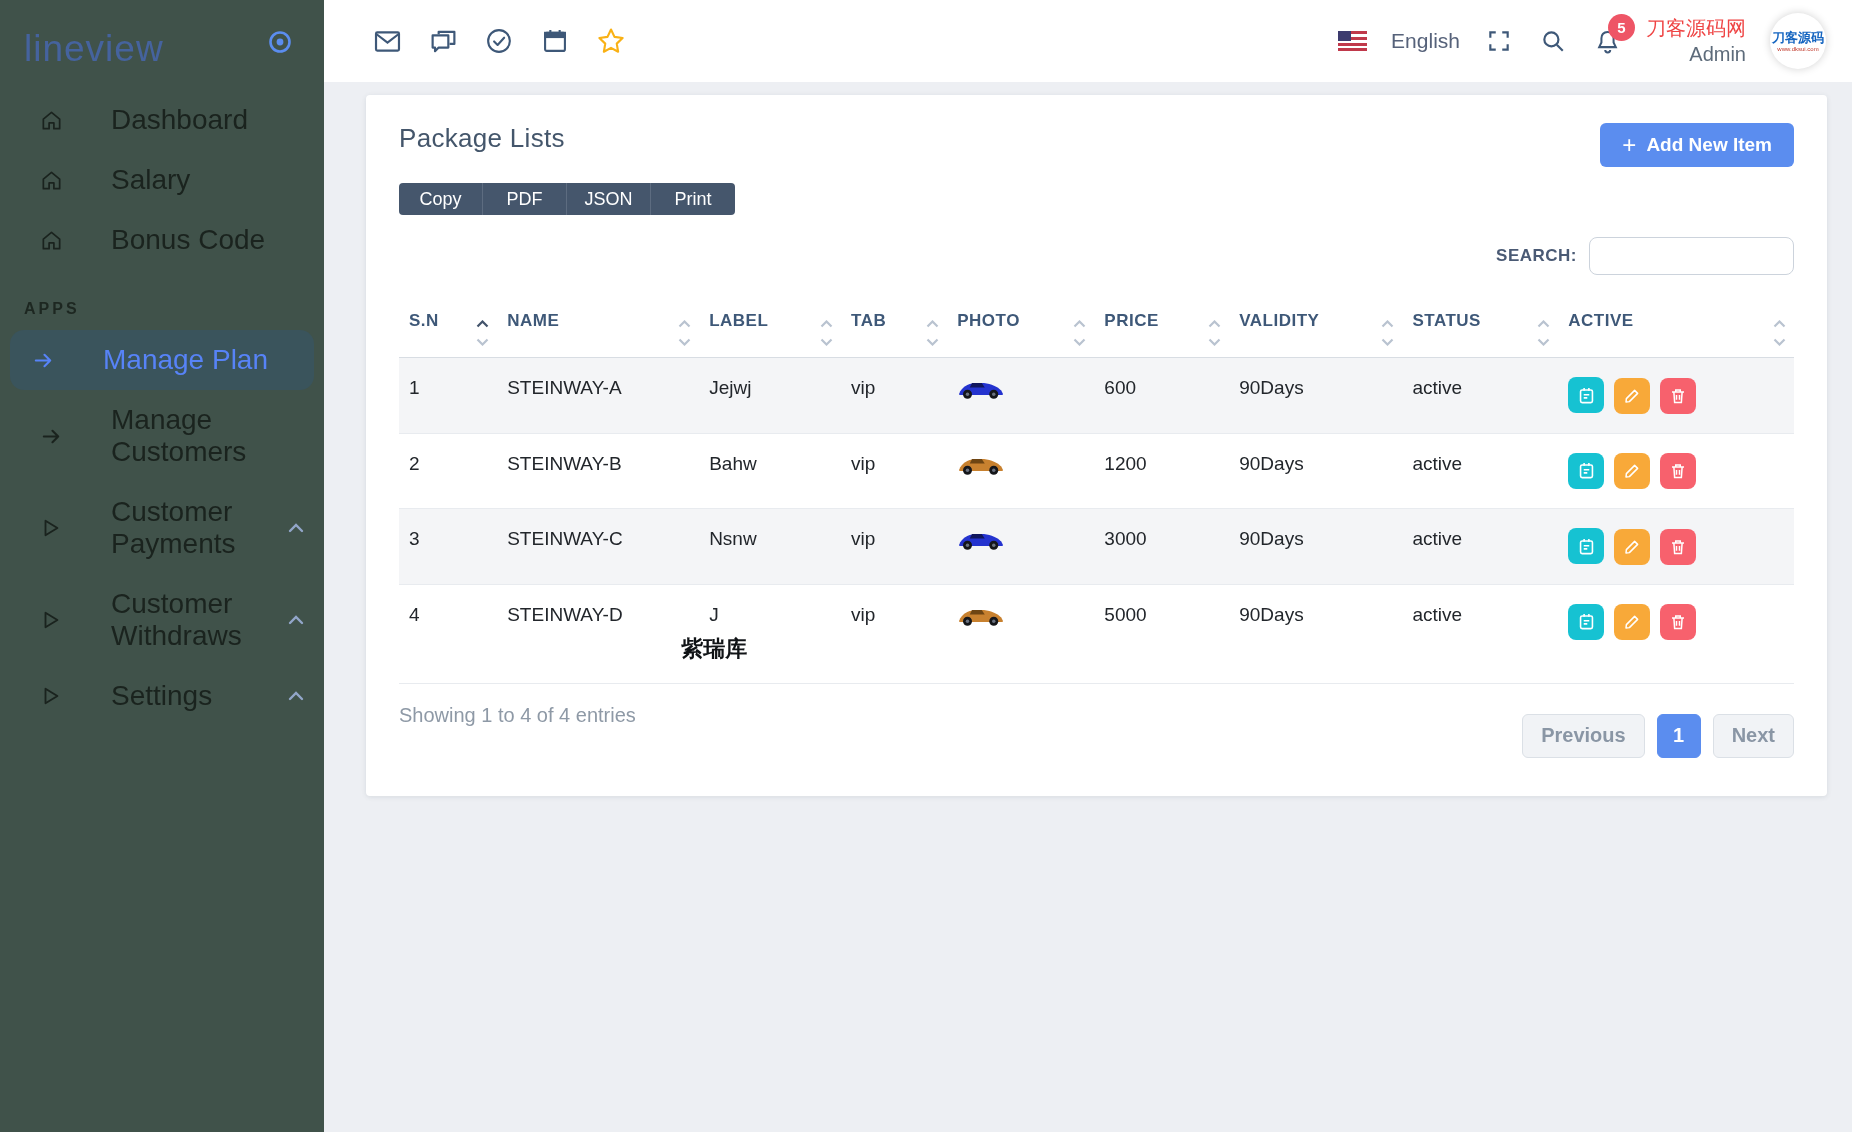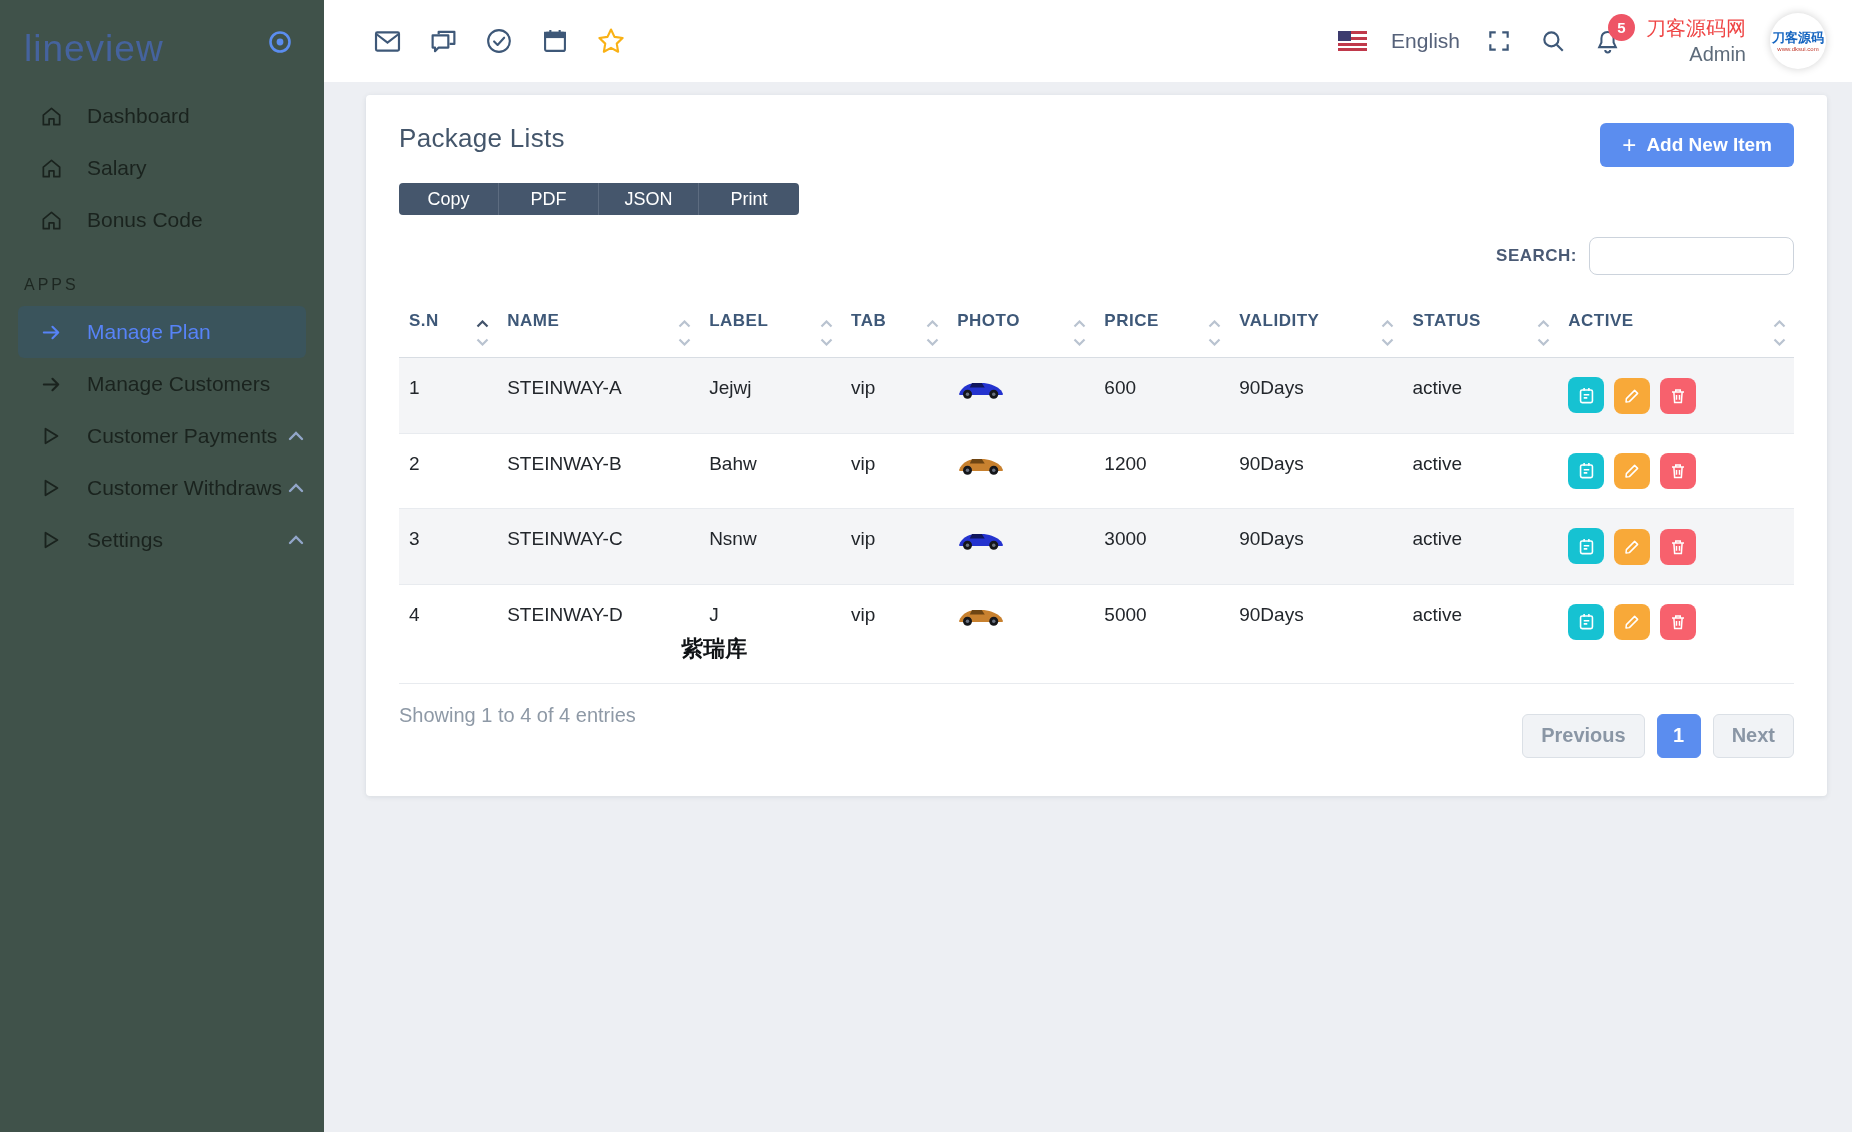--- a/index.html
+++ b/index.html
@@ -4,25 +4,25 @@
 <style>
   * { margin:0; padding:0; box-sizing:border-box; }
   html,body { width:1852px; height:1132px; overflow:hidden; }
   body { font-family:"Liberation Sans","DejaVu Sans",sans-serif; display:flex; background:#edeff3; }
 
   
   .sidebar { width:324px; min-width:324px; height:100%; background:#40524a; padding-top:20px; }
   .logo-row { display:flex; justify-content:space-between; padding:8px 30px 20px 24px; }
   .logo { font-size:37px; color:#45639e; font-weight:500; letter-spacing:1px; }
   .toggle-btn { width:28px; height:28px; cursor:pointer; }
-  .nav-item { display:flex; align-items:center; padding:14px 20px 14px 40px; font-size:21px;
-              color:#1a231e; cursor:pointer; }
+  .nav-item { display:flex; align-items:center; padding:14px 20px 14px 40px; font-size:28px;
+              color:#1a231e; cursor:pointer;gap:24px; }
   .nav-item .nv-icon { width:24px; height:24px; margin-right:23px; flex:0 0 auto; display:flex; align-items:center; }
-  .nav-item.active { background:#3a545c; border-radius:6px; margin:0 18px; padding-left:22px; color:#5783f7; font-weight:500; }
-  .section-label { padding:30px 24px 12px 24px; font-size:16px; letter-spacing:3px; color:#1d2721; font-weight:400; }
+  .nav-item.active { background:#3a545c; border-radius:14px; margin:0 10px; padding-left:22px; color:#5783f7; font-weight:500; }
+  .section-label { padding:30px 24px 12px 24px; font-size:16px; letter-spacing:3px; color:#1d2721; font-weight:700; }
   .chev-up { margin-left:auto; display:flex; }
 
   
   .main { flex:1; display:flex; flex-direction:column; }
   .topbar { height:82px; background:#ffffff; display:flex; align-items:center; padding:0 26px 0 48px; }
   .quick-icons { display:flex; align-items:center; gap:26px; }
   .icon-btn { width:30px; height:30px; display:flex; align-items:center; justify-content:center; cursor:pointer; }
   .topbar-right { margin-left:auto; display:flex; align-items:center; gap:24px; }
   .flag { width:29px; height:20px; position:relative; cursor:pointer;
           background:repeating-linear-gradient(180deg,#c0394b 0 2.9px,#ffffff 2.9px 5.8px); }
@@ -43,21 +43,21 @@
   
   .content { flex:1; padding:13px 25px 0 42px; background:#edeff3; }
   .card { background:#fff; border-radius:4px; box-shadow:0 1px 5px rgba(60,70,90,.12); padding:28px 33px 38px 33px; }
   .card-head { display:flex; justify-content:space-between; align-items:flex-start; }
   .page-title { font-size:26px; color:#44566b; font-weight:500; letter-spacing:.3px; }
   .add-btn { background:#5b8def; color:#fff; border:none; border-radius:6px; height:44px; padding:0 22px;
              font-size:19px; font-weight:700; display:flex; align-items:center; gap:10px; cursor:pointer;
              font-family:inherit; }
   .add-plus { font-size:24px; font-weight:400; line-height:1; }
   .export-group { display:inline-flex; margin-top:16px; border-radius:4px; overflow:hidden; }
-  .export-btn { background:#45566c; color:#fff; border:none; width:100px; height:32px; font-size:18px;
+  .export-btn { background:#45566c; color:#fff; border:none; width:84px; height:32px; font-size:18px;
                 display:flex; align-items:center; justify-content:center; cursor:pointer;
                 border-right:1px solid #5d6c80; font-family:inherit; }
   .export-btn:last-child { border-right:none; }
   .search-row { display:flex; justify-content:flex-end; align-items:center; gap:12px; margin-top:22px; }
   .search-label { font-size:17px; color:#4a5a74; font-weight:600; letter-spacing:.5px; }
   .search-input { width:205px; height:38px; border:1px solid #ccd3dc; border-radius:8px; outline:none;
                   font-size:17px; padding:0 10px; font-family:inherit; }
 
   
   table.data { width:100%; border-collapse:collapse; margin-top:28px; }

